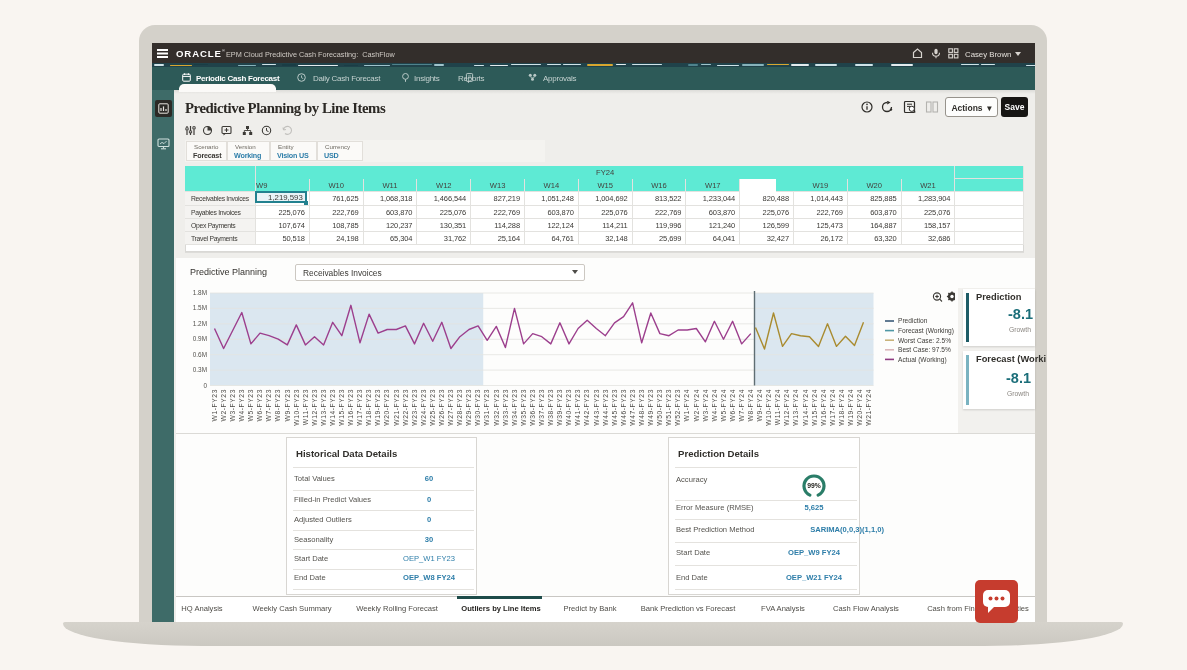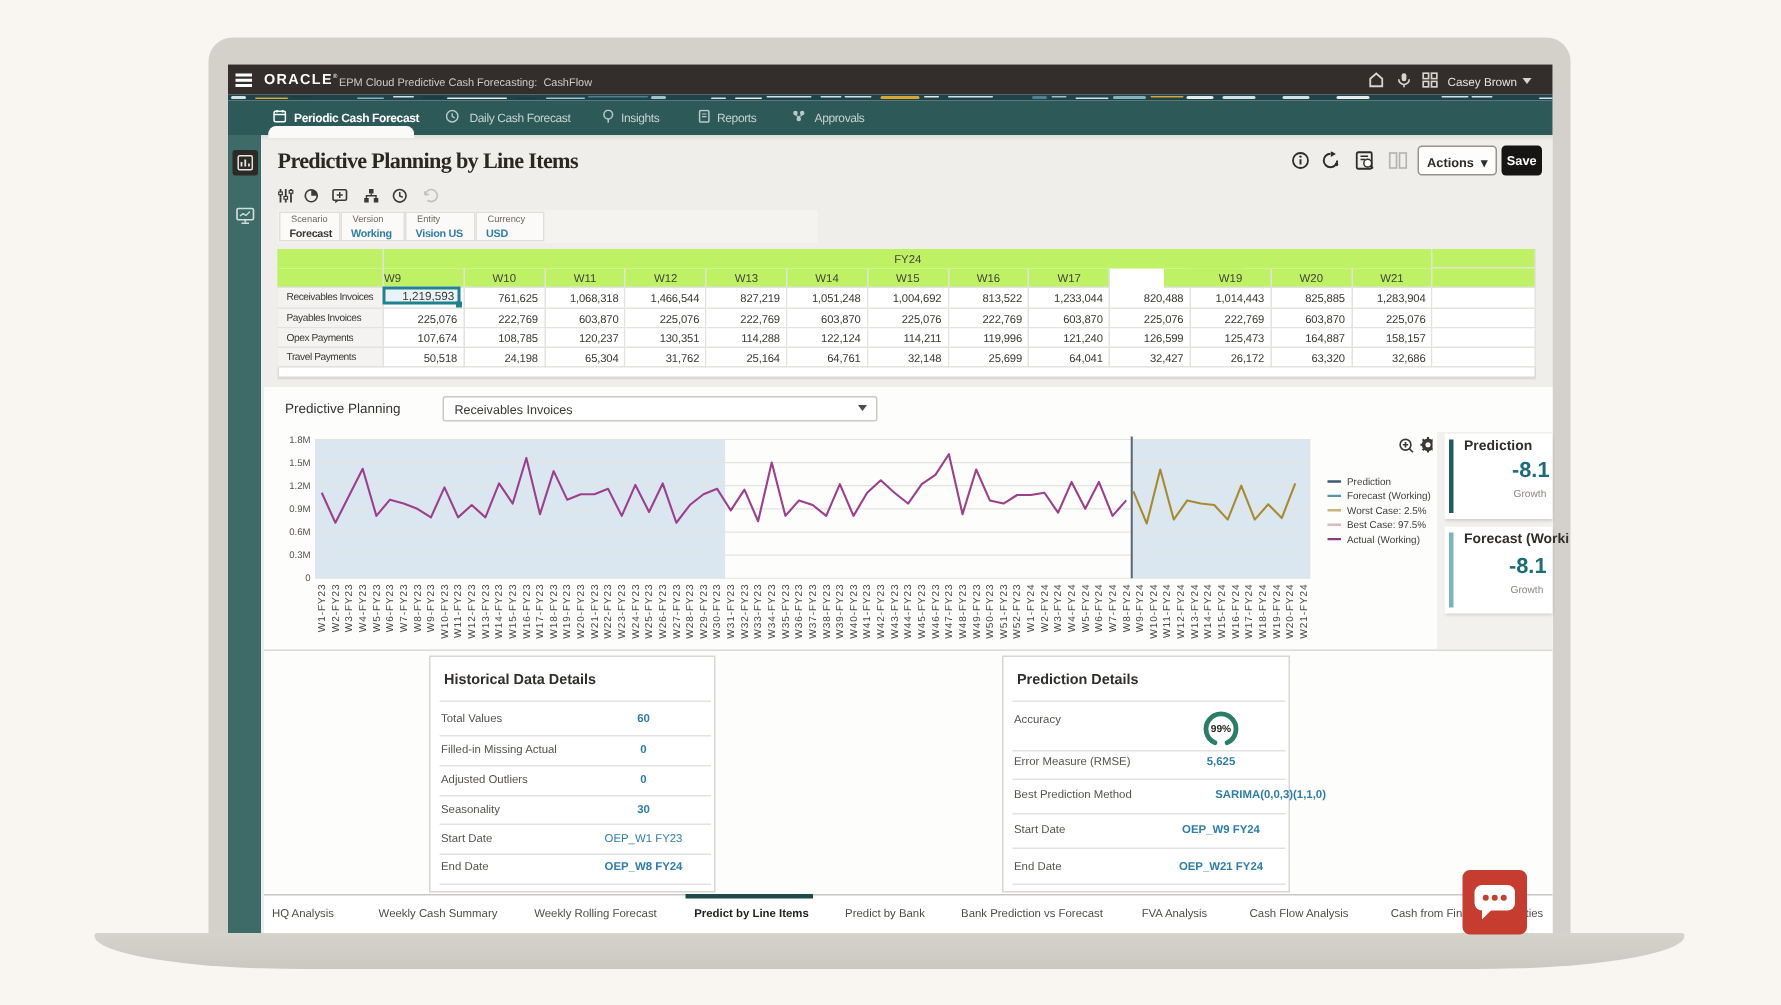--- a/index.html
+++ b/index.html
@@ -1,17 +1,17 @@
 <!DOCTYPE html>
 <html><head><meta charset="utf-8"><style>
 *{margin:0;padding:0;box-sizing:border-box}
 body{width:1187px;height:670px;font-family:"Liberation Sans",sans-serif;background:#f9f5f1;overflow:hidden}
 #pg{position:relative;width:1187px;height:670px;background:#f9f5f1;overflow:hidden}
 .tc{position:absolute;border-right:1px solid #e3e2df;border-bottom:1px solid #e3e2df;font-size:7.6px;color:#3b3935;line-height:13px}
-.hc{background:#bef264;color:#44423e}
+.hc{background:#5eead4;color:#44423e}
 .rh{background:#f4f3f1;padding-left:6px;font-size:6.8px;letter-spacing:-0.3px;white-space:nowrap;overflow:visible;z-index:3}
 .dc{background:#fff;text-align:right;padding-right:4px;font-size:7.5px;letter-spacing:-0.1px}
 .navt{position:absolute;top:74px;font-size:8px;letter-spacing:-0.25px;color:#c5d2d0;white-space:nowrap}
 .pnl{position:absolute;background:#fff;border:1px solid #d8d6d2}
 .pttl{position:absolute;font-size:9.6px;font-weight:bold;color:#312f2b}
 </style></head><body>
 <div id="pg">
 
 <div style="position:absolute;left:63px;top:622px;width:1060px;height:24px;background:linear-gradient(#d6d3cc,#cbc8c1);border-radius:2px 2px 150px 150px / 2px 2px 24px 24px"></div>
 
@@ -93,21 +93,21 @@
     <svg width="9" height="9" viewBox="0 0 9 9" style="position:absolute;left:401px;top:73px">
       <circle cx="4.5" cy="3.4" r="2.9" fill="none" stroke="#b9c9c7" stroke-width="1"></circle>
       <line x1="4.5" y1="6.3" x2="4.5" y2="8.8" stroke="#b9c9c7" stroke-width="1"></line>
     </svg>
     <div class="navt" style="left:414px">Insights</div>
     <svg width="9" height="9" viewBox="0 0 9 9" style="position:absolute;left:465px;top:73px">
       <rect x="1.4" y="0.6" width="6.2" height="7.8" rx="0.8" fill="none" stroke="#b9c9c7" stroke-width="1"></rect>
       <line x1="3" y1="3" x2="6" y2="3" stroke="#b9c9c7" stroke-width="0.8"></line>
       <line x1="3" y1="4.8" x2="6" y2="4.8" stroke="#b9c9c7" stroke-width="0.8"></line>
     </svg>
-    <div class="navt" style="left:478px">Reports</div>
+    <div class="navt" style="left:458px">Reports</div>
     <svg width="9" height="9" viewBox="0 0 9 9" style="position:absolute;left:528px;top:73px">
       <circle cx="2.3" cy="2.3" r="1.5" fill="#b9c9c7"></circle>
       <circle cx="6.8" cy="2.3" r="1.5" fill="#b9c9c7"></circle>
       <circle cx="4.5" cy="6.3" r="1.5" fill="#b9c9c7"></circle>
       <line x1="2.3" y1="3.8" x2="4.5" y2="4.8" stroke="#b9c9c7" stroke-width="0.8"></line>
       <line x1="6.8" y1="3.8" x2="4.5" y2="4.8" stroke="#b9c9c7" stroke-width="0.8"></line>
     </svg>
     <div class="navt" style="left:543px">Approvals</div>
 
 <div style="position:absolute;left:152px;top:90px;width:883px;height:532px;background:#efeeeb"></div>
@@ -426,21 +426,21 @@
     <div style="position:absolute;left:1006px;top:370px;font-size:14.5px;font-weight:bold;color:#1b6e79">-8.1</div>
     <div style="position:absolute;left:1007px;top:390px;font-size:6.8px;color:#8a8680">Growth</div>
 
 <div style="position:absolute;left:176px;top:433px;width:859px;height:163px;background:#fdfdfc;border-top:1px solid #dbdad6"></div>
 <div class="pnl" style="left:286px;top:437px;width:191px;height:158px"></div>
     <div class="pttl" style="left:296px;top:448px">Historical Data Details</div>
     <div style="position:absolute;left:293px;top:467px;width:181px;height:1px;background:#e4e2de"></div>
     <div style="position:absolute;left:294px;top:474px;font-size:7.6px;color:#55534e">Total Values</div>
     <div style="position:absolute;left:359px;top:474px;width:140px;font-size:7.6px;font-weight:bold;color:#2e7ea9;text-align:center">60</div>
     <div style="position:absolute;left:293px;top:490px;width:181px;height:1px;background:#e4e2de"></div>
-    <div style="position:absolute;left:294px;top:495px;font-size:7.6px;color:#55534e">Filled-in Missing Actual</div>
+    <div style="position:absolute;left:294px;top:495px;font-size:7.6px;color:#55534e">Filled-in Predict Values</div>
     <div style="position:absolute;left:359px;top:495px;width:140px;font-size:7.6px;font-weight:bold;color:#2e7ea9;text-align:center">0</div>
     <div style="position:absolute;left:293px;top:510px;width:181px;height:1px;background:#e4e2de"></div>
     <div style="position:absolute;left:294px;top:515px;font-size:7.6px;color:#55534e">Adjusted Outliers</div>
     <div style="position:absolute;left:359px;top:515px;width:140px;font-size:7.6px;font-weight:bold;color:#2e7ea9;text-align:center">0</div>
     <div style="position:absolute;left:293px;top:530px;width:181px;height:1px;background:#e4e2de"></div>
     <div style="position:absolute;left:294px;top:535px;font-size:7.6px;color:#55534e">Seasonality</div>
     <div style="position:absolute;left:359px;top:535px;width:140px;font-size:7.6px;font-weight:bold;color:#2e7ea9;text-align:center">30</div>
     <div style="position:absolute;left:293px;top:549px;width:181px;height:1px;background:#e4e2de"></div>
     <div style="position:absolute;left:294px;top:554px;font-size:7.6px;color:#55534e">Start Date</div>
     <div style="position:absolute;left:359px;top:554px;width:140px;font-size:7.6px;font-weight:normal;color:#2e7ea9;text-align:center">OEP_W1 FY23</div>
@@ -467,21 +467,21 @@
     <div style="position:absolute;left:744px;top:548px;width:140px;font-size:7.6px;font-weight:bold;color:#2e7ea9;text-align:center">OEP_W9 FY24</div>
     <div style="position:absolute;left:675px;top:565px;width:182px;height:1px;background:#e4e2de"></div>
     <div style="position:absolute;left:676px;top:573px;font-size:7.6px;color:#55534e">End Date</div>
     <div style="position:absolute;left:744px;top:573px;width:140px;font-size:7.6px;font-weight:bold;color:#2e7ea9;text-align:center">OEP_W21 FY24</div>
     <div style="position:absolute;left:675px;top:589px;width:182px;height:1px;background:#e4e2de"></div>
 
 <div style="position:absolute;left:176px;top:596px;width:859px;height:26px;background:#fff;border-top:1px solid #c9c7c3"></div>
 <div style="position:absolute;left:122px;top:604px;width:160px;text-align:center;font-size:7.6px;color:#4e4c47">HQ Analysis</div>
     <div style="position:absolute;left:212px;top:604px;width:160px;text-align:center;font-size:7.6px;color:#4e4c47">Weekly Cash Summary</div>
     <div style="position:absolute;left:317px;top:604px;width:160px;text-align:center;font-size:7.6px;color:#4e4c47">Weekly Rolling Forecast</div>
-    <div style="position:absolute;left:421px;top:604px;width:160px;text-align:center;font-size:7.6px;font-weight:bold;color:#211f1c">Predict by Line Items</div>
+    <div style="position:absolute;left:421px;top:604px;width:160px;text-align:center;font-size:7.6px;font-weight:bold;color:#211f1c">Outliers by Line Items</div>
     <div style="position:absolute;left:510px;top:604px;width:160px;text-align:center;font-size:7.6px;color:#4e4c47">Predict by Bank</div>
     <div style="position:absolute;left:608px;top:604px;width:160px;text-align:center;font-size:7.6px;color:#4e4c47">Bank Prediction vs Forecast</div>
     <div style="position:absolute;left:703px;top:604px;width:160px;text-align:center;font-size:7.6px;color:#4e4c47">FVA Analysis</div>
     <div style="position:absolute;left:786px;top:604px;width:160px;text-align:center;font-size:7.6px;color:#4e4c47">Cash Flow Analysis</div>
     <div style="position:absolute;left:898px;top:604px;width:160px;text-align:center;font-size:7.6px;color:#4e4c47">Cash from Financing Activities</div>
     <div style="position:absolute;left:457px;top:596px;width:85px;height:2.5px;background:#1d4b49"></div>
 <div style="position:absolute;left:975px;top:580px;width:43px;height:43px;background:#c63c2e;border-radius:5px;z-index:40"></div>
     <svg width="30" height="26" viewBox="0 0 30 26" style="position:absolute;left:982px;top:589px;z-index:41">
       <rect x="1" y="1" width="27" height="17" rx="5" fill="#fff"></rect>
       <path d="M6 16 L6 24 L14 16 Z" fill="#fff"></path>

